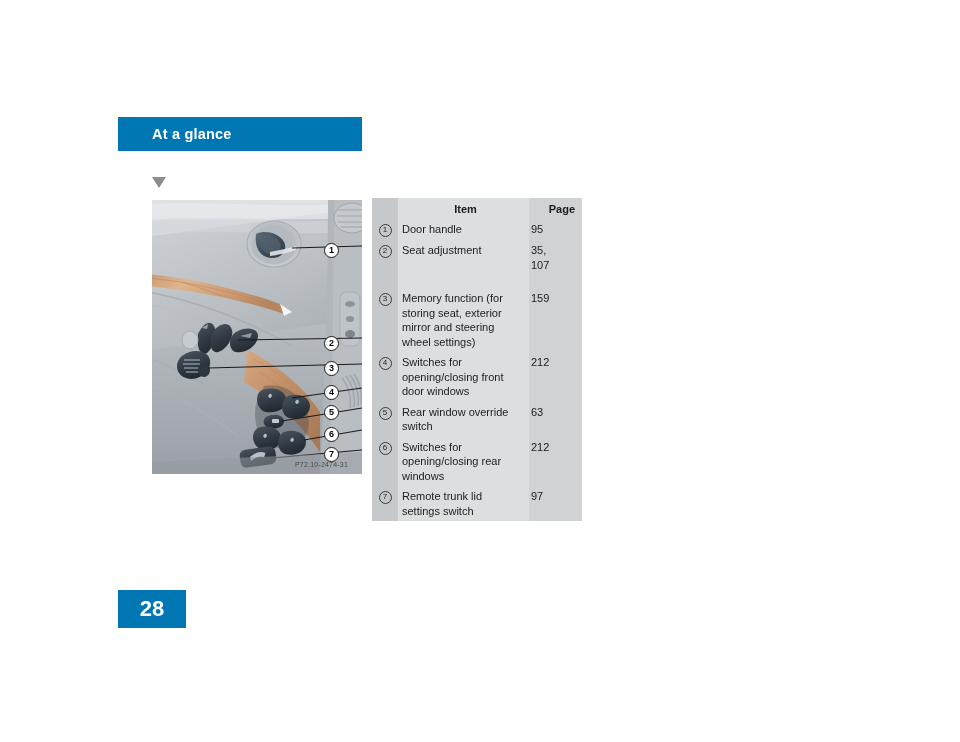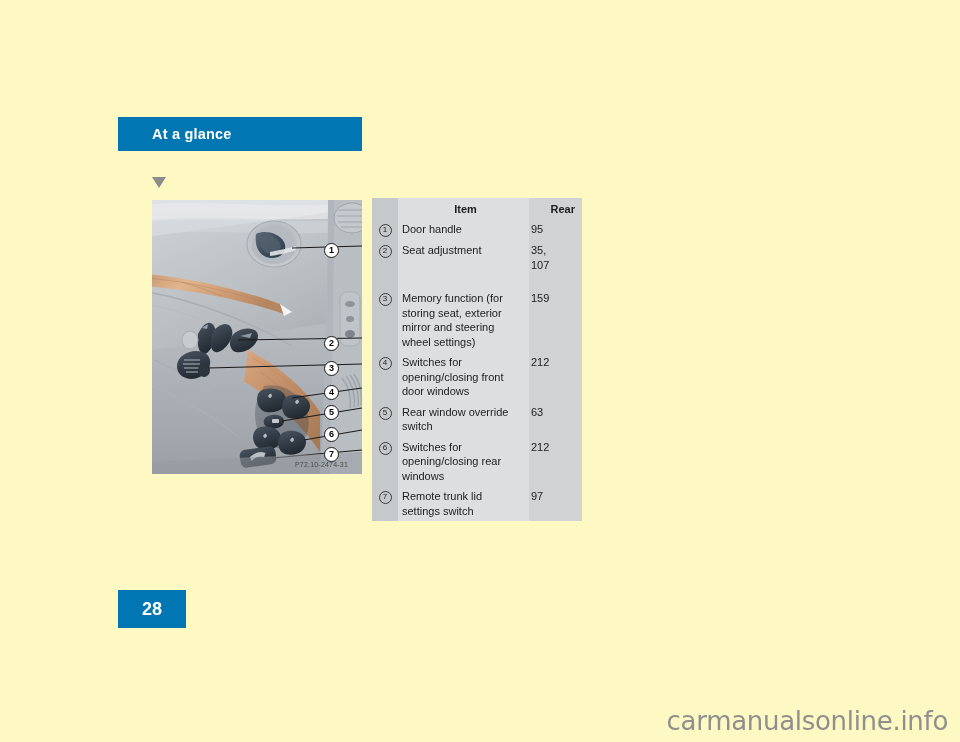--- a/index.html
+++ b/index.html
@@ -13,21 +13,21 @@
     position: relative;
     overflow: hidden;
     font-family: "Liberation Sans", sans-serif;
   }
 
   .page {
     position: absolute;
     left: 0; top: 0;
     width: 960px;
     height: 742px;
-    background: #fef9c3;
+    background: #ffffff;
   }
 
   
   .chapter-bar {
     position: absolute;
     left: 118px;
     top: 117px;
     width: 244px;
     height: 34px;
     background: #0077b3;
@@ -147,21 +147,21 @@
     top: 590px;
     width: 68px;
     height: 38px;
     background: #0077b3;
     display: flex;
     align-items: center;
     justify-content: center;
   }
   .page-num {
     color: #ffffff;
-    font-size: 18px;
+    font-size: 22px;
     font-weight: bold;
   }
 
   
   .watermark {
     position: absolute;
     right: 12px;
     bottom: 6px;
     color: #8f8f8f;
     font-size: 26px;
@@ -344,21 +344,21 @@
   <div class="callout" style="left:324px; top:385px;">4</div>
   <div class="callout" style="left:324px; top:405px;">5</div>
   <div class="callout" style="left:324px; top:427px;">6</div>
   <div class="callout" style="left:324px; top:447px;">7</div>
 
   <table class="ref-table">
     <thead>
       <tr>
         <th class="thead-cell head-num"></th>
         <th class="thead-cell head-item">Item</th>
-        <th class="thead-cell head-page">Rear</th>
+        <th class="thead-cell head-page">Page</th>
       </tr>
     </thead>
     <tbody>
       <tr>
         <td class="col-num"><span class="circ">1</span></td>
         <td class="col-item">Door handle</td>
         <td class="col-page">95</td>
       </tr>
       <tr>
         <td class="col-num"><span class="circ">2</span></td>
@@ -396,15 +396,14 @@
         <td class="col-item">Remote trunk lid settings switch</td>
         <td class="col-page">97</td>
       </tr>
     </tbody>
   </table>
 
   <div class="page-num-box">
     <span class="page-num">28</span>
   </div>
 
-  <div class="watermark">carmanualsonline.info</div>
 
 </div>
 
 </body></html>

